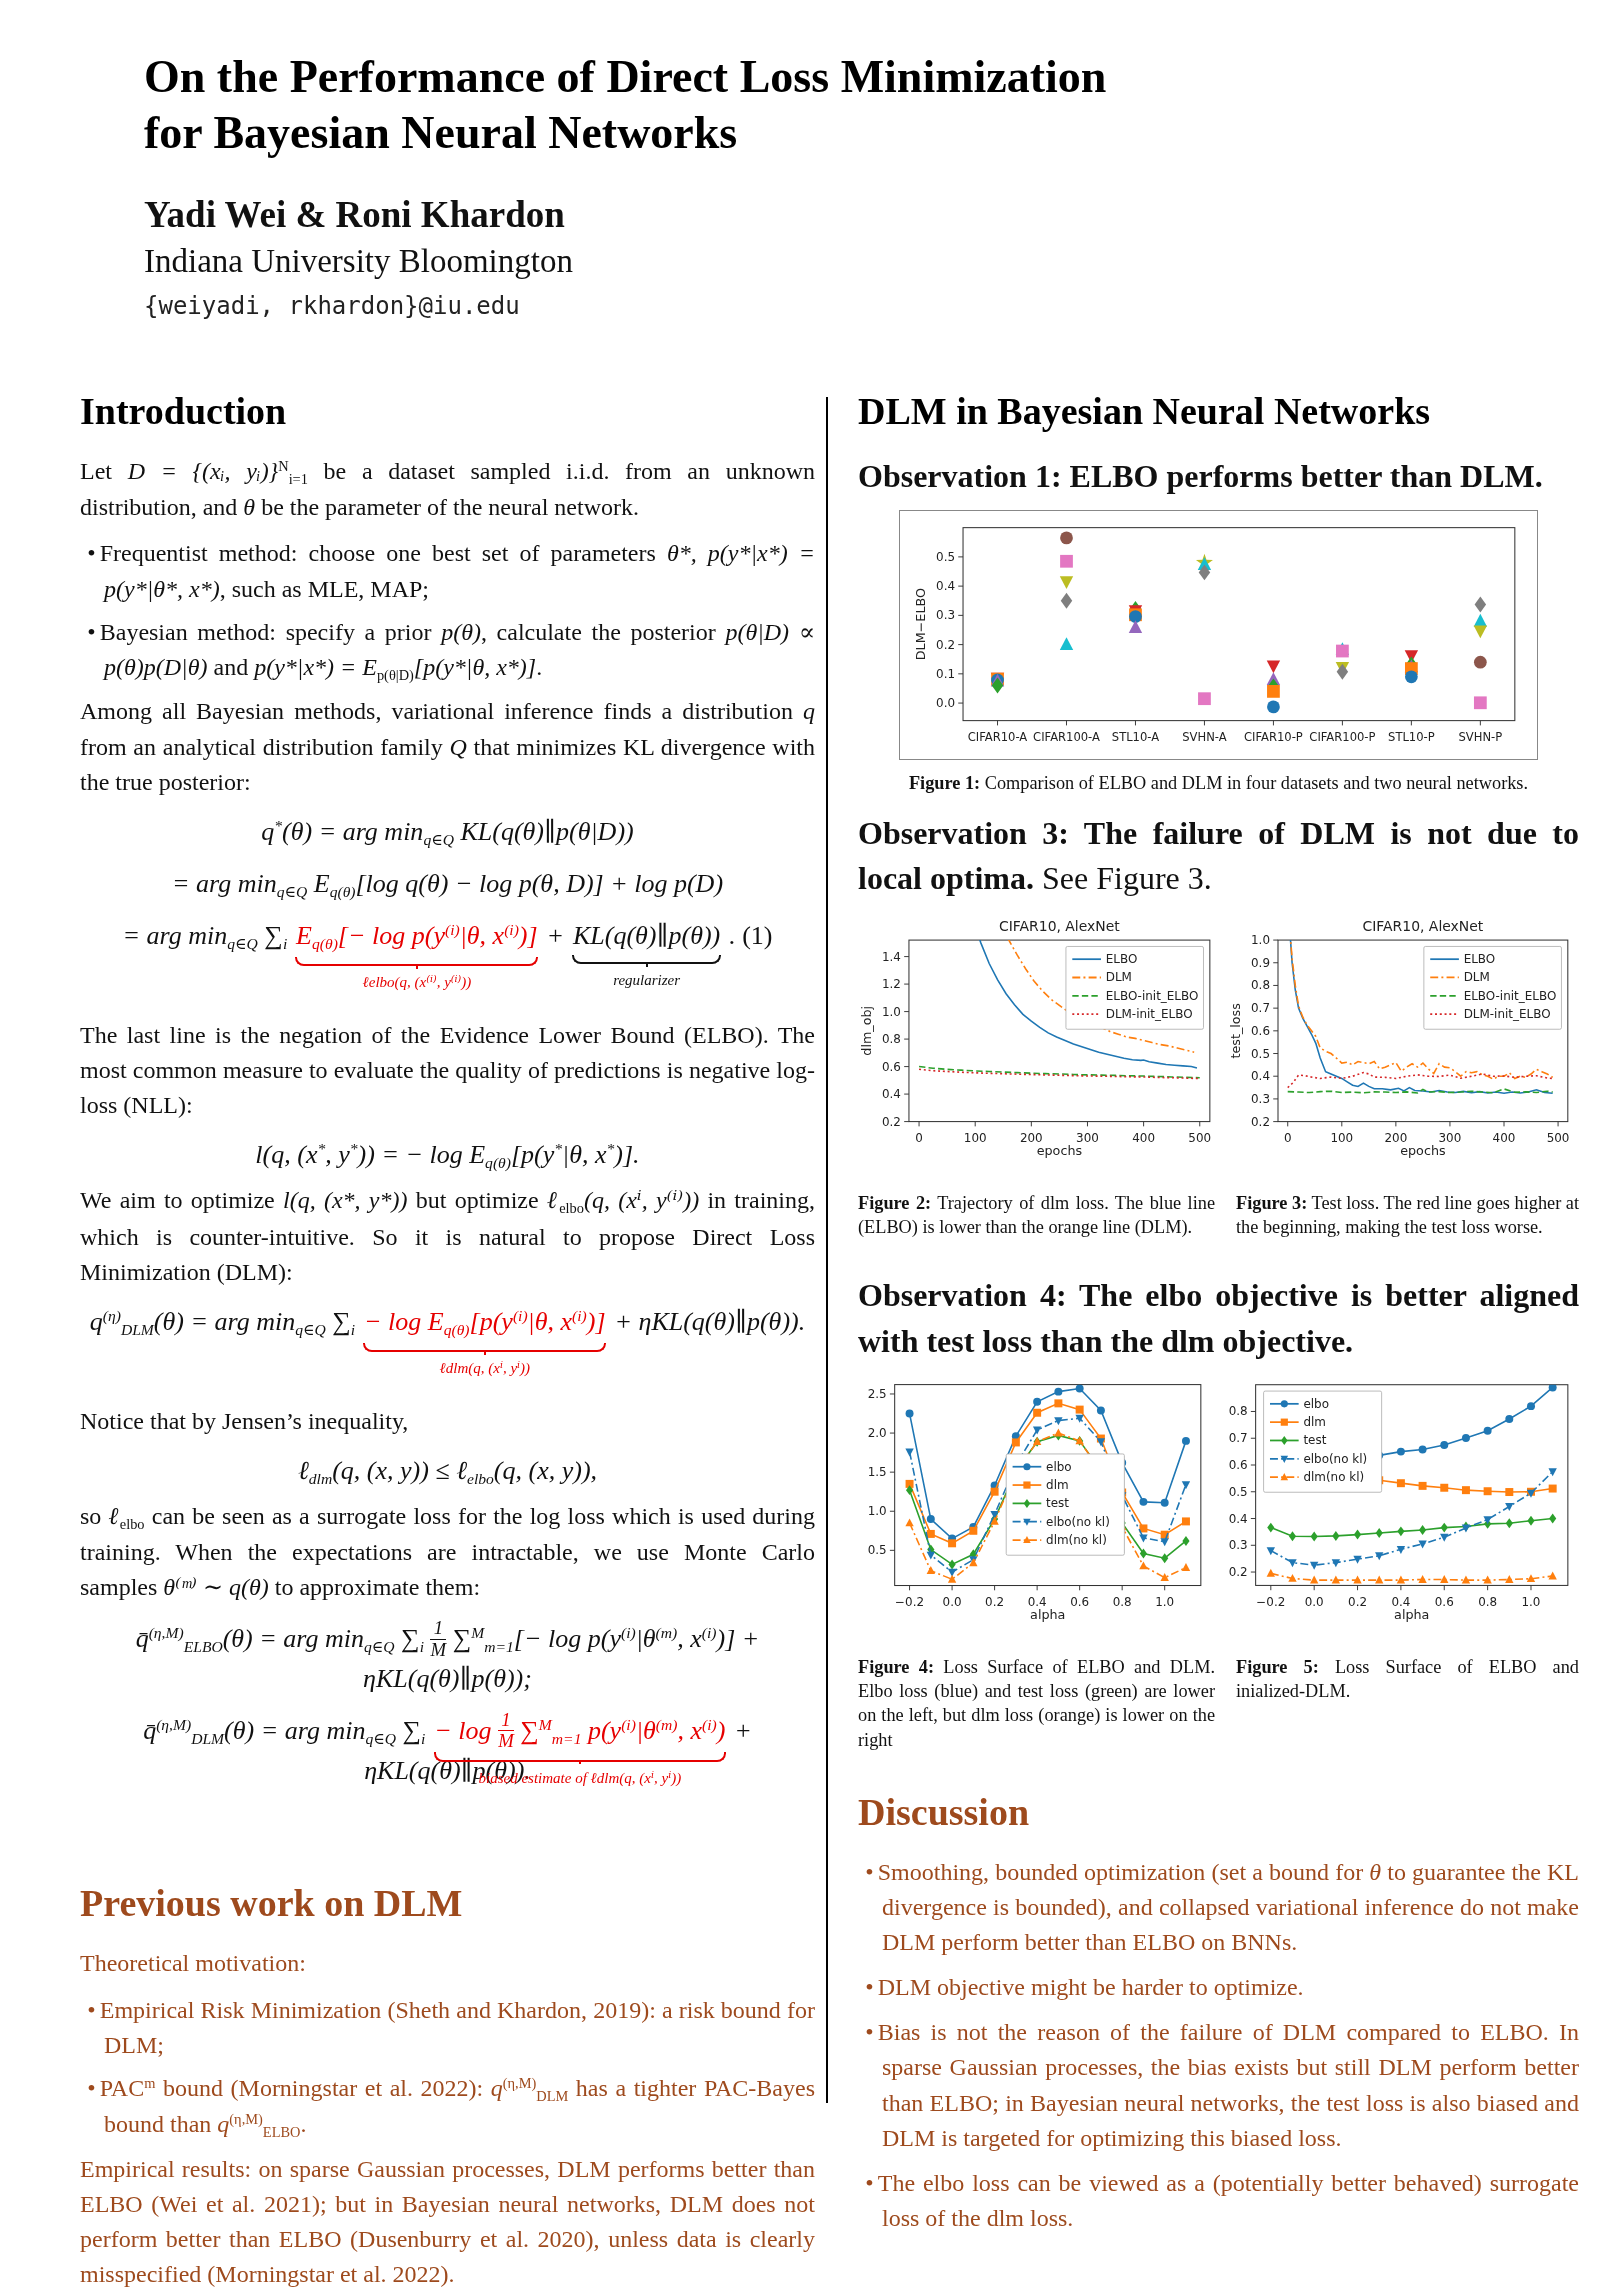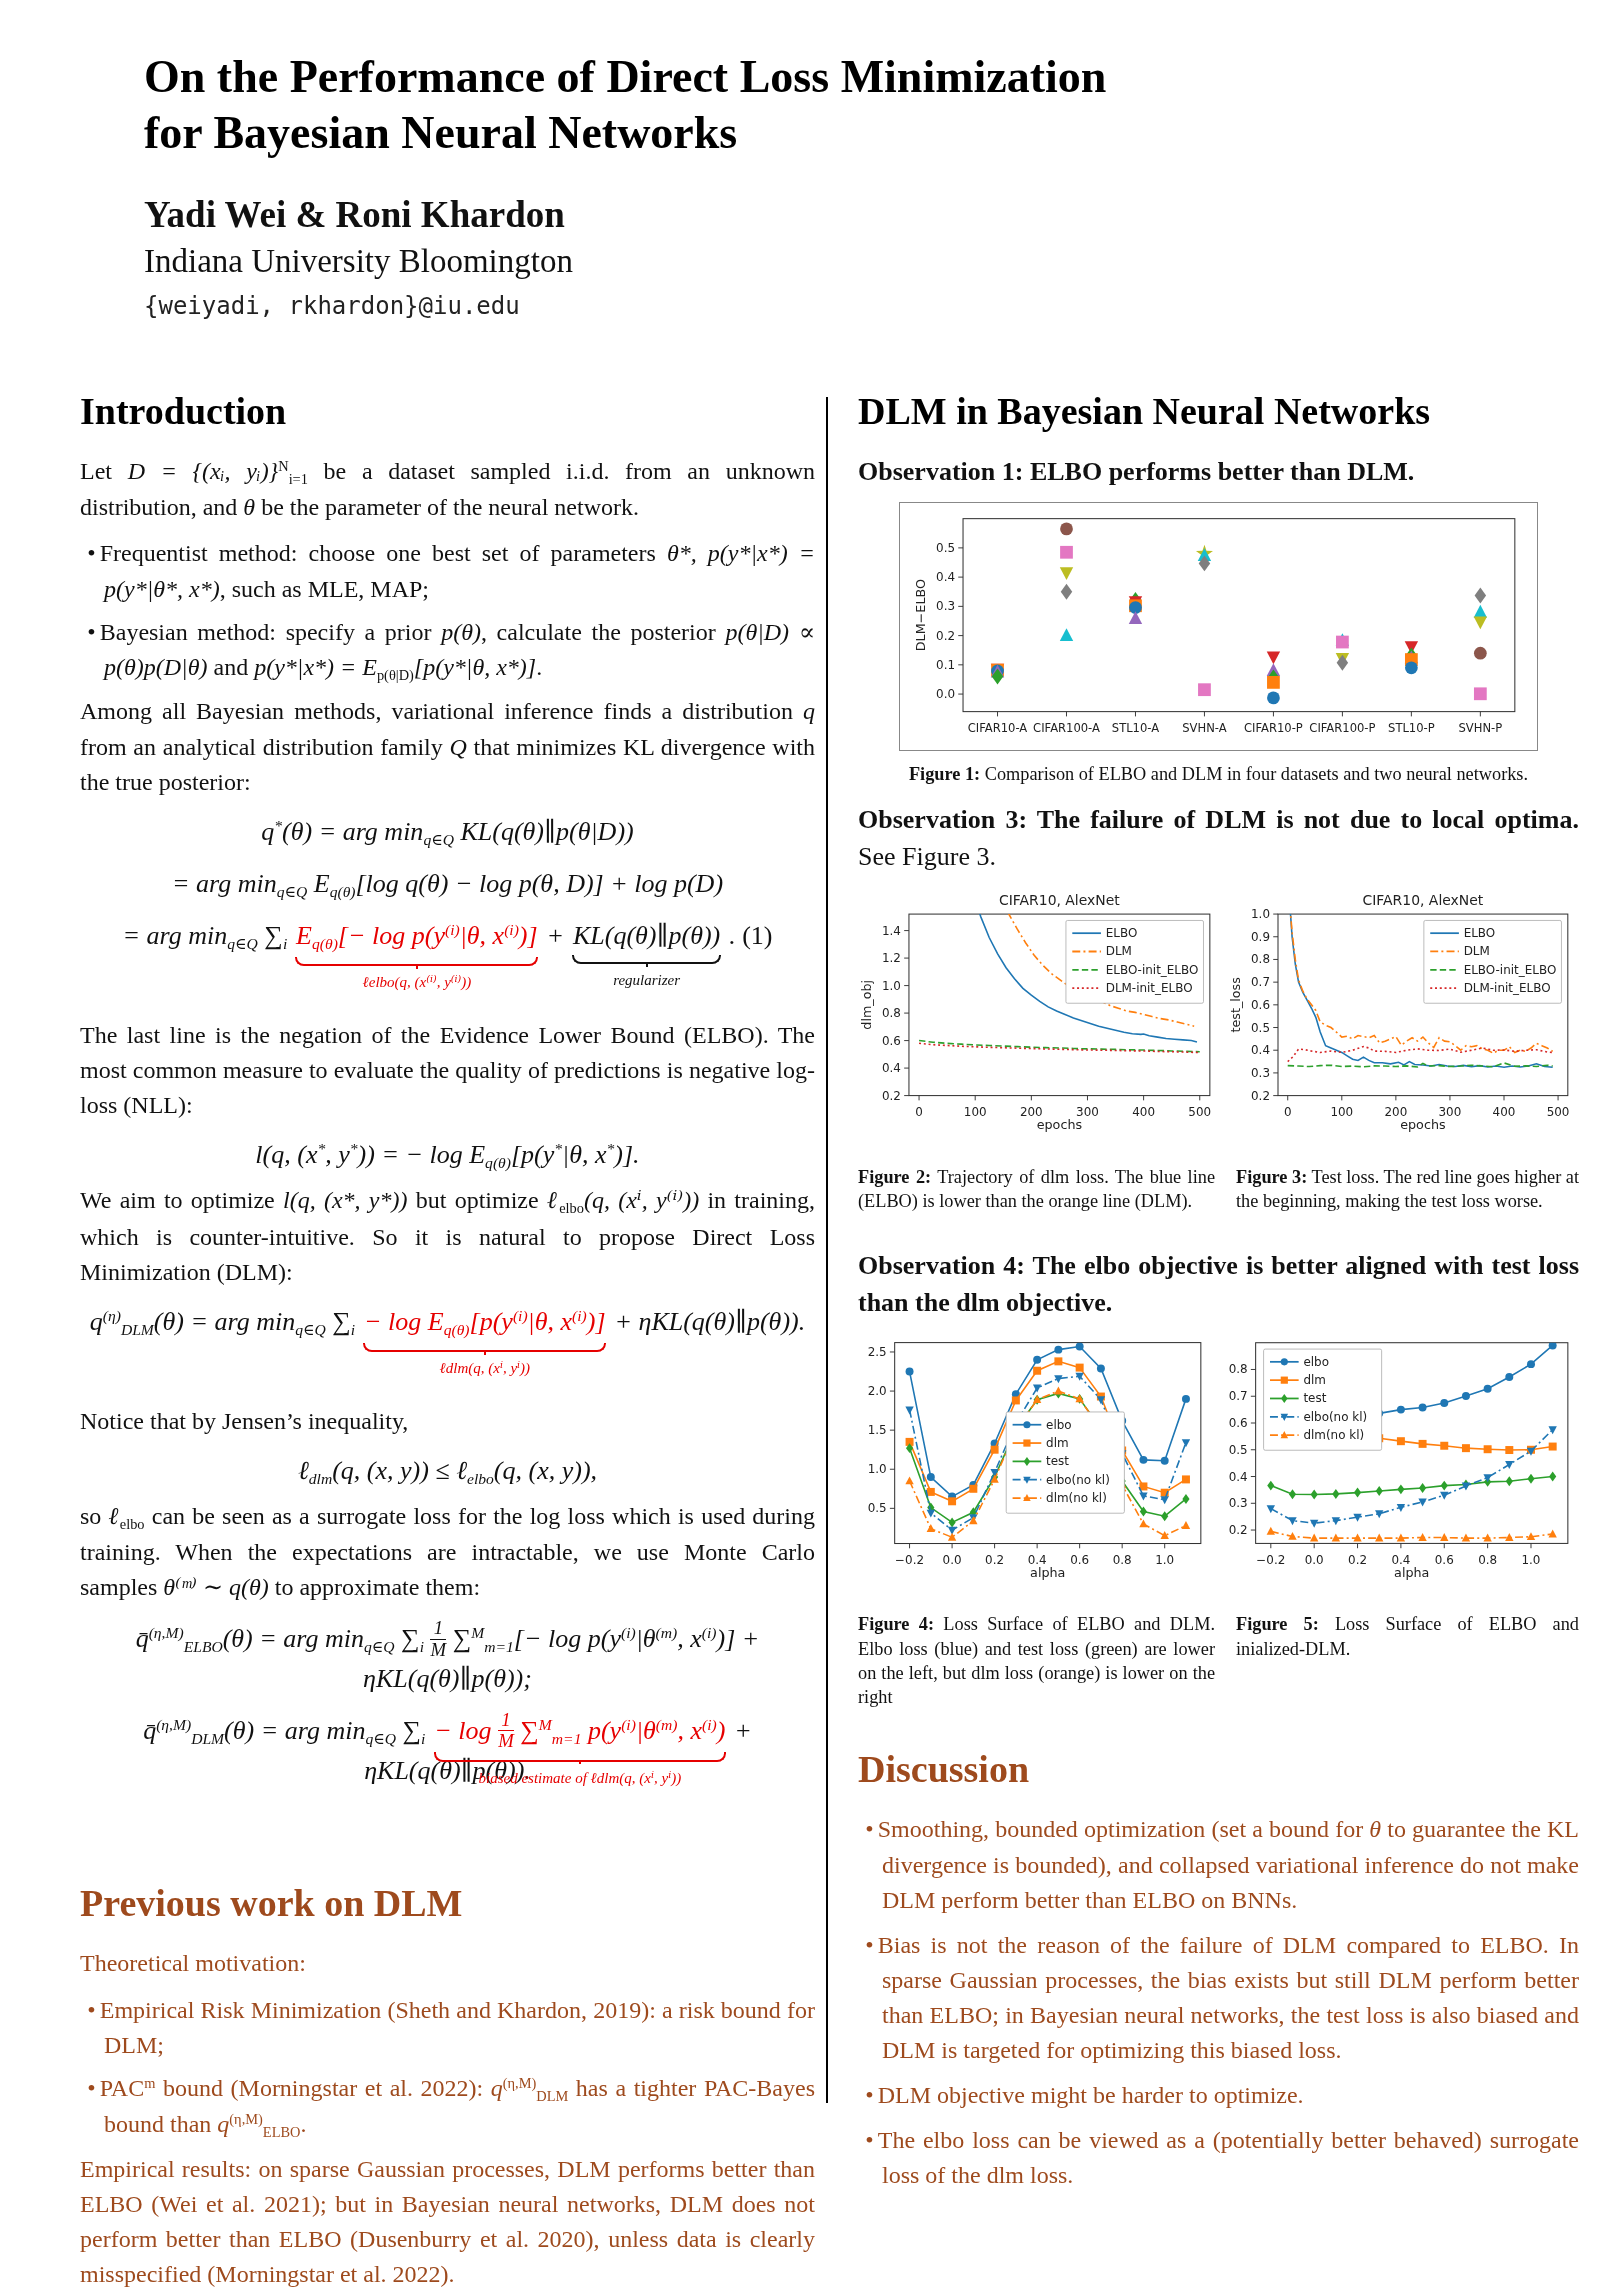--- a/index.html
+++ b/index.html
@@ -18,21 +18,21 @@
   .col{position:absolute;top:389px;}
   .col-left{left:80px;width:735px;}
   .col-right{left:858px;width:721px;}
 
   h2{font-size:38px;font-weight:bold;margin:0 0 21px 0;color:#000;}
   h2.brown{color:#9e4a1d;}
   .brown-sec{color:#9e4a1d;}
   .body{font-size:24px;line-height:1.47;text-align:justify;margin:0 0 11px 0;}
   .bullet{padding-left:24px;text-indent:-16.7px;margin-bottom:8px;}
   .bullet::before{content:"•";margin-right:4px;}
-  .obs{font-size:26px;line-height:1.42;text-align:justify;margin:16px 0 11px 0;}
+  .obs{font-size:32px;line-height:1.42;text-align:justify;margin:16px 0 11px 0;}
 
   .eq{font-size:26px;font-style:italic;text-align:center;margin:12.8px 0 8px 0;line-height:1.45;}
   .eq .up{font-style:normal;}
   .eq.ubpad{padding-bottom:57px;margin-bottom:4.8px;}
   .red{color:#e60000;}
   .it{font-style:italic;}
   .bold{font-weight:bold;}
   .msub{font-size:0.60em;vertical-align:-0.35em;}
   .msup{font-size:0.60em;vertical-align:0.55em;}
 
@@ -583,18 +583,18 @@
       <span class="capb">Figure 4:</span><span> Loss Surface of ELBO and DLM. Elbo loss (blue) and test loss (green) are lower on the left, but dlm loss (orange) is lower on the right</span>
     </p>
     <p class="caption cap-half-r">
       <span class="capb">Figure 5:</span><span> Loss Surface of ELBO and inialized-DLM.</span>
     </p>
   </div>
 
   <div class="brown-sec" style="margin-top:20px;">
     <h2 class="brown">Discussion</h2>
     <div class="body bullet disc-b"><span>Smoothing, bounded optimization (set a bound for </span><span class="it">θ</span><span> to guarantee the KL divergence is bounded), and collapsed variational inference do not make DLM perform better than ELBO on BNNs.</span></div>
+    <div class="body bullet disc-b"><span>DLM objective might be harder to optimize.</span></div>
     <div class="body bullet disc-b"><span>Bias is not the reason of the failure of DLM compared to ELBO. In sparse Gaussian processes, the bias exists but still DLM perform better than ELBO; in Bayesian neural networks, the test loss is also biased and DLM is targeted for optimizing this biased loss.</span></div>
-    <div class="body bullet disc-b"><span>DLM objective might be harder to optimize.</span></div>
     <div class="body bullet disc-b"><span>The elbo loss can be viewed as a (potentially better behaved) surrogate loss of the dlm loss.</span></div>
   </div>
 </section>
 
 
 </body></html>

